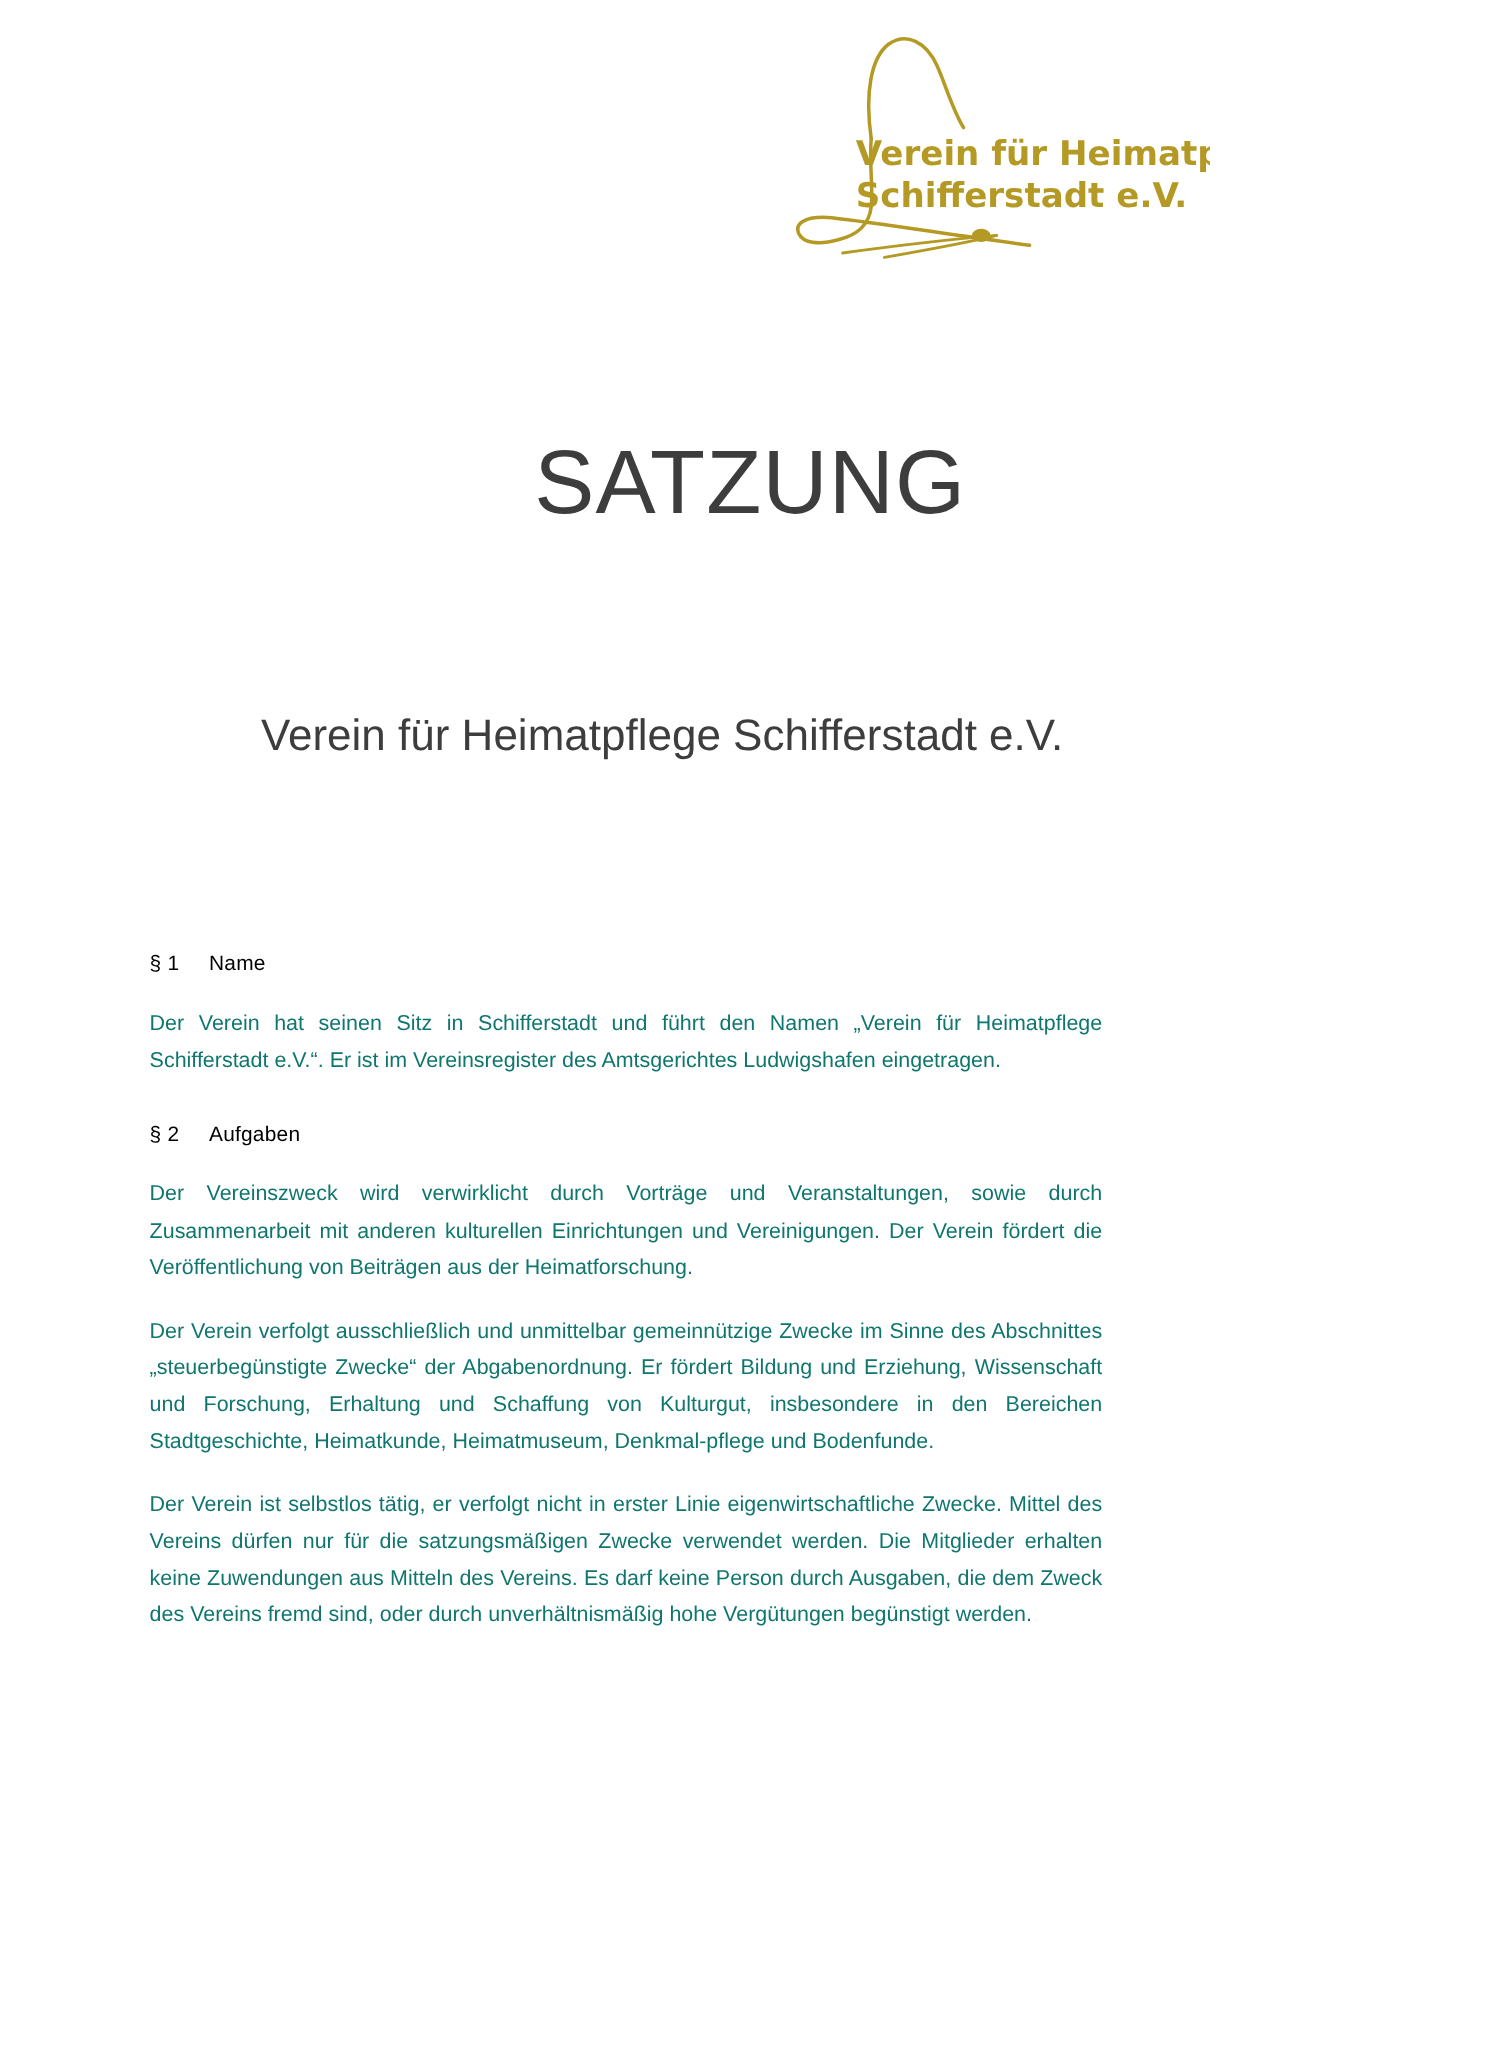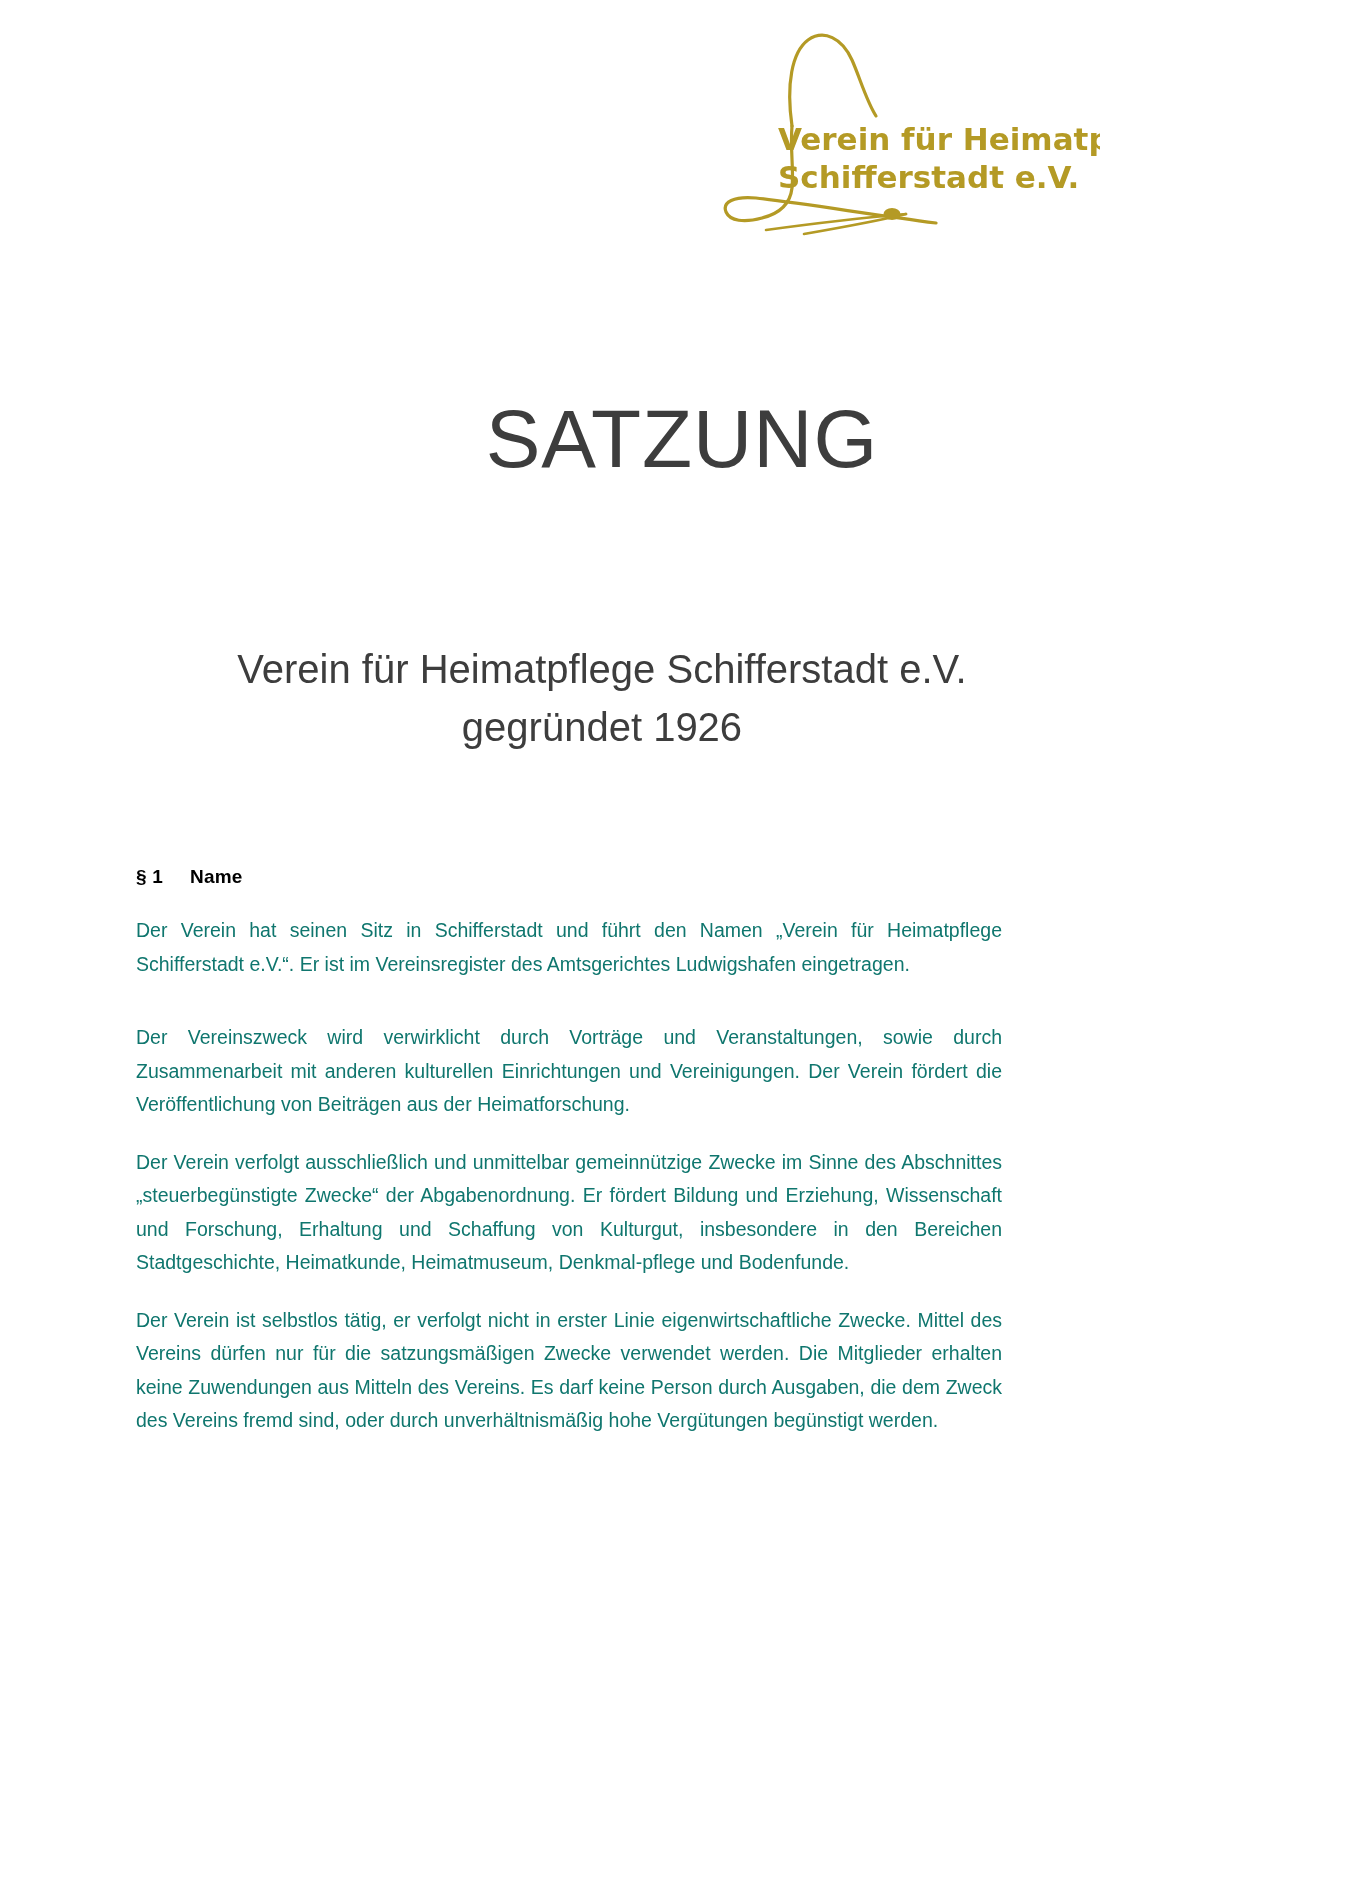--- a/index.html
+++ b/index.html
@@ -66,21 +66,21 @@
 
   
   .body-area {
     position: absolute;
     top: 866px;
     left: 136px;
     width: 866px;
   }
   .section-heading {
     font-size: 19px;
-    font-weight: 700;
+    font-weight: 400;
     color: #000000;
     margin: 0 0 26px 0;
     letter-spacing: 0.2px;
   }
   .section-heading .sec-num {
     display: inline-block;
     min-width: 54px;
   }
   .para {
     font-size: 19.5px;
@@ -121,32 +121,34 @@
 
       <text class="logo-text-line" x="78" y="132" font-size="31">Verein für Heimatpflege</text>
       <text class="logo-text-line" x="78" y="170" font-size="31">Schifferstadt e.V.</text>
     </svg>
   </div>
 
   <div class="doc-title">SATZUNG</div>
 
   <div class="doc-subtitle">
     <div>Verein für Heimatpflege Schifferstadt e.V.</div>
-    <div>gegründet 1926</div>
   </div>
 
   <div class="body-area">
 
     <div>
       <div class="section-heading">
         <span class="sec-num">§ 1</span><span>Name</span>
       </div>
       <p class="para">Der Verein hat seinen Sitz in Schifferstadt und führt den Namen „Verein für Heimatpflege Schifferstadt e.V.“. Er ist im Vereinsregister des Amtsgerichtes Ludwigshafen eingetragen.</p>
     </div>
 
     <div class="sec2-wrap">
+      <div class="section-heading">
+        <span class="sec-num">§ 2</span><span>Aufgaben</span>
+      </div>
       <p class="para">Der Vereinszweck wird verwirklicht durch Vorträge und Veranstaltungen, sowie durch Zusammenarbeit mit anderen kulturellen Einrichtungen und Vereinigungen. Der Verein fördert die Veröffentlichung von Beiträgen aus der Heimatforschung.</p>
       <p class="para">Der Verein verfolgt ausschließlich und unmittelbar gemeinnützige Zwecke im Sinne des Abschnittes „steuerbegünstigte Zwecke“ der Abgabenordnung. Er fördert Bildung und Erziehung, Wissenschaft und Forschung, Erhaltung und Schaffung von Kulturgut, insbesondere in den Bereichen Stadtgeschichte, Heimatkunde, Heimatmuseum, Denkmal-pflege und Bodenfunde.</p>
       <p class="para">Der Verein ist selbstlos tätig, er verfolgt nicht in erster Linie eigenwirtschaftliche Zwecke. Mittel des Vereins dürfen nur für die satzungsmäßigen Zwecke verwendet werden. Die Mitglieder erhalten keine Zuwendungen aus Mitteln des Vereins. Es darf keine Person durch Ausgaben, die dem Zweck des Vereins fremd sind, oder durch unverhältnismäßig hohe Vergütungen begünstigt werden.</p>
     </div>
 
   </div>
 </div>
 
 </body></html>

